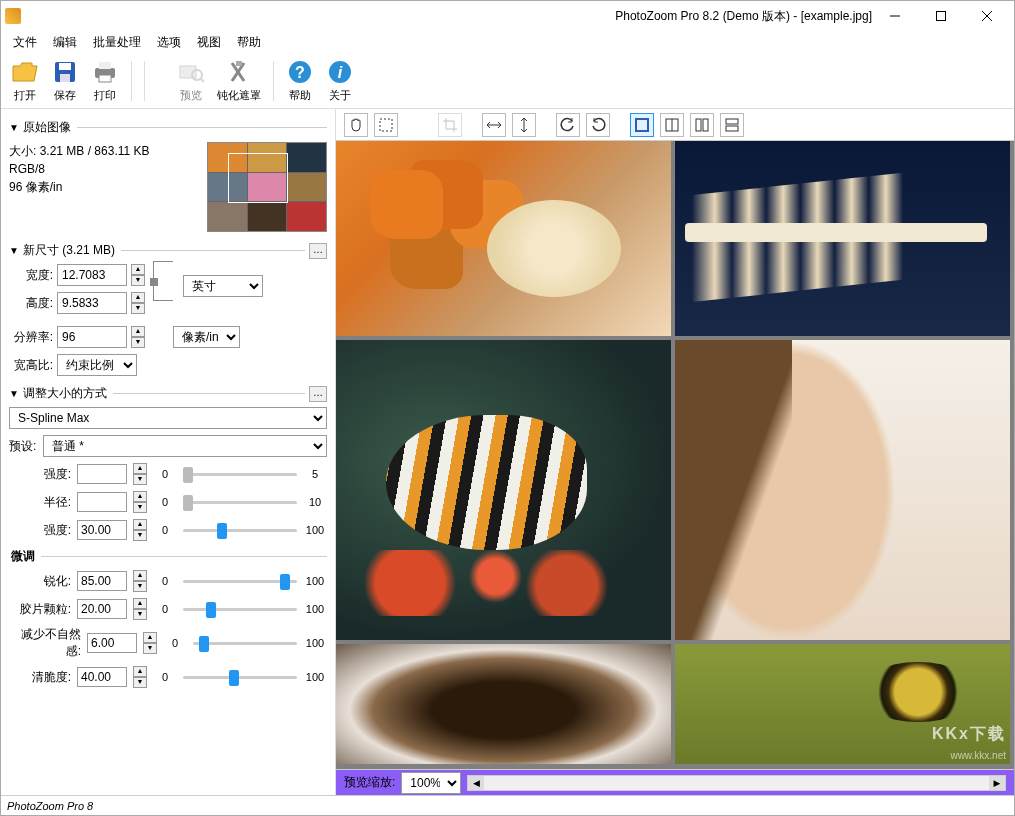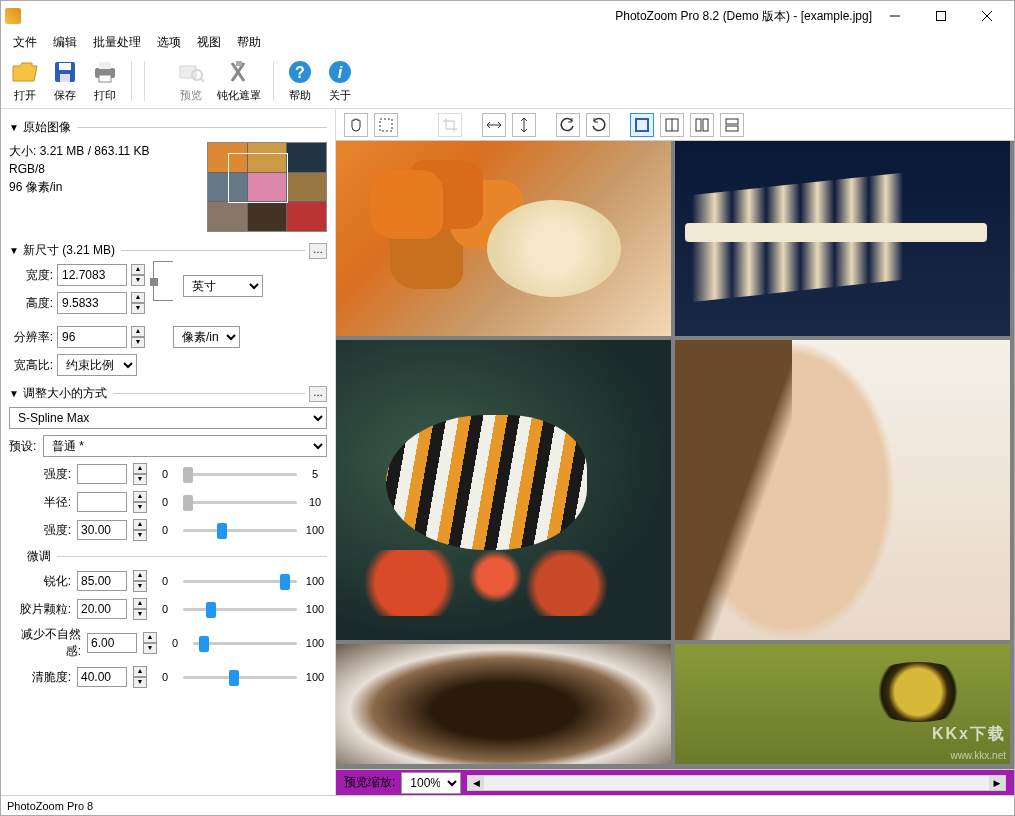--- a/index.html
+++ b/index.html
@@ -87,24 +87,24 @@
 .tile.bone::after { content: ""; position: absolute; left: 3%; top: 42%; width: 90%; height: 10%; background: #f0e8d0; border-radius: 4px; }
 .tile.fish { background: radial-gradient(ellipse at 30% 40%, #3a5a4a 0%, #1a2a2a 70%); }
 .tile.fish::before { content: ""; position: absolute; left: 15%; top: 25%; width: 60%; height: 45%; background: repeating-linear-gradient(100deg, #e89828 0 12px, #1a1a1a 12px 24px, #f0f0e8 24px 36px); border-radius: 50% 40% 45% 50%; }
 .tile.fish::after { content: ""; position: absolute; left: 5%; bottom: 8%; width: 85%; height: 22%; background: radial-gradient(circle at 20% 50%, #d84a28 15%, transparent 20%), radial-gradient(circle at 50% 40%, #e85a38 12%, transparent 18%), radial-gradient(circle at 75% 55%, #c84a28 14%, transparent 19%); }
 .tile.face { background: linear-gradient(180deg, #f5f0e8 0%, #e8d8c8 100%); }
 .tile.face::before { content: ""; position: absolute; left: 0; top: -5%; width: 90%; height: 115%; background: radial-gradient(ellipse 58% 72% at 38% 48%, #e8c8a8 55%, transparent 60%); }
 .tile.face::after { content: ""; position: absolute; left: 0; top: 0; width: 35%; height: 100%; background: linear-gradient(110deg, #6a4a2a 55%, transparent 65%); }
 .tile.coffee { background: radial-gradient(ellipse at 50% 55%, #2a1a0a 30%, #8a6a4a 55%, #e8e0d8 65%, #6a5a4a 100%); display:flex; align-items:center; justify-content:center; }
 .tile.frog { background: linear-gradient(180deg, #8a9a3a 0%, #6a7a2a 100%); }
 .tile.frog::before { content: ""; position: absolute; right: 10%; top: 15%; width: 35%; height: 50%; background: radial-gradient(circle, #d8b838 35%, #3a2a0a 45%, #1a1a0a 55%, transparent 60%); border-radius: 50%; }
-.view-status { height: 26px; background: #a21caf; border-top: 1px solid #ccc; display: flex; align-items: center; padding: 0 8px; gap: 6px; font-size: 12px; }
-
-
-.statusbar { height: 20px; border-top: 1px solid #ccc; display: flex; align-items: center; padding: 0 6px; font-size: 11px; }
+.view-status { height: 26px; background: #8b5cf6; border-top: 1px solid #ccc; display: flex; align-items: center; padding: 0 8px; gap: 6px; font-size: 12px; }
+
+
+.statusbar { height: 20px; border-top: 1px solid #ccc; display: flex; align-items: center; padding: 0 6px; font-size: 11px; font-style: italic; }
 
 
 .watermark { position: absolute; right: 8px; bottom: 24px; font-size: 16px; font-weight: bold; color: rgba(255,255,255,0.7); letter-spacing: 2px; text-align: center; }
 .watermark-url { position: absolute; right: 8px; bottom: 8px; font-size: 10px; color: rgba(255,255,255,0.6); }
 
 
 .hscroll { height: 16px; background: #f0f0f0; border: 1px solid #ccc; display: flex; align-items: center; }
 .hscroll .arrow { width: 16px; height: 14px; background: #ddd; text-align: center; font-size: 9px; line-height: 14px; }
 </style>
 </head>
@@ -350,21 +350,21 @@
         </div>
       <span class="min">0</span>
       <div class="slider">
           <div class="track"></div>
           <div class="thumb-s" style="left:30%;"></div>
         </div>
       <span class="max">100</span>
     </div>
 
     <div class="sect-hdr" style="margin-top:2px;">
-      <span class="title" style="margin-left:18px;">微调</span>
+      <span class="title" style="margin-left:2px;font-weight:bold;">微调</span>
       <span class="line"></span>
     </div>
     <div class="srow">
       <span class="lbl">锐化:</span>
       <input class="val" value="85.00" style="">
       <div class="spinner">
           <span>▲</span>
           <span>▼</span>
         </div>
       <span class="min">0</span>

